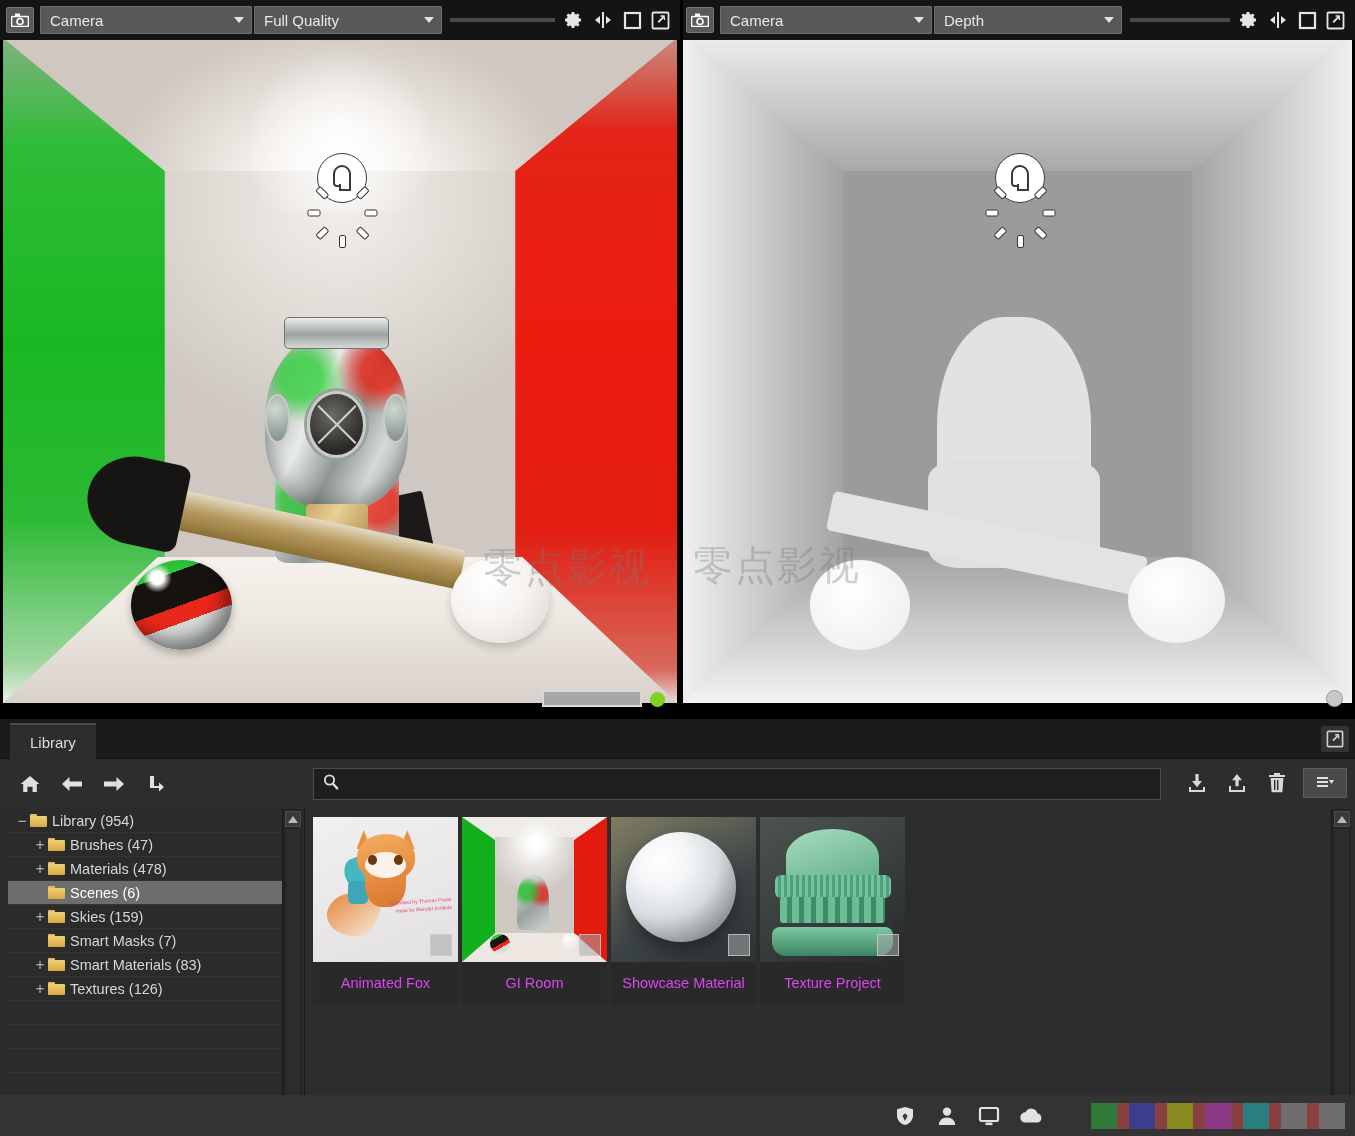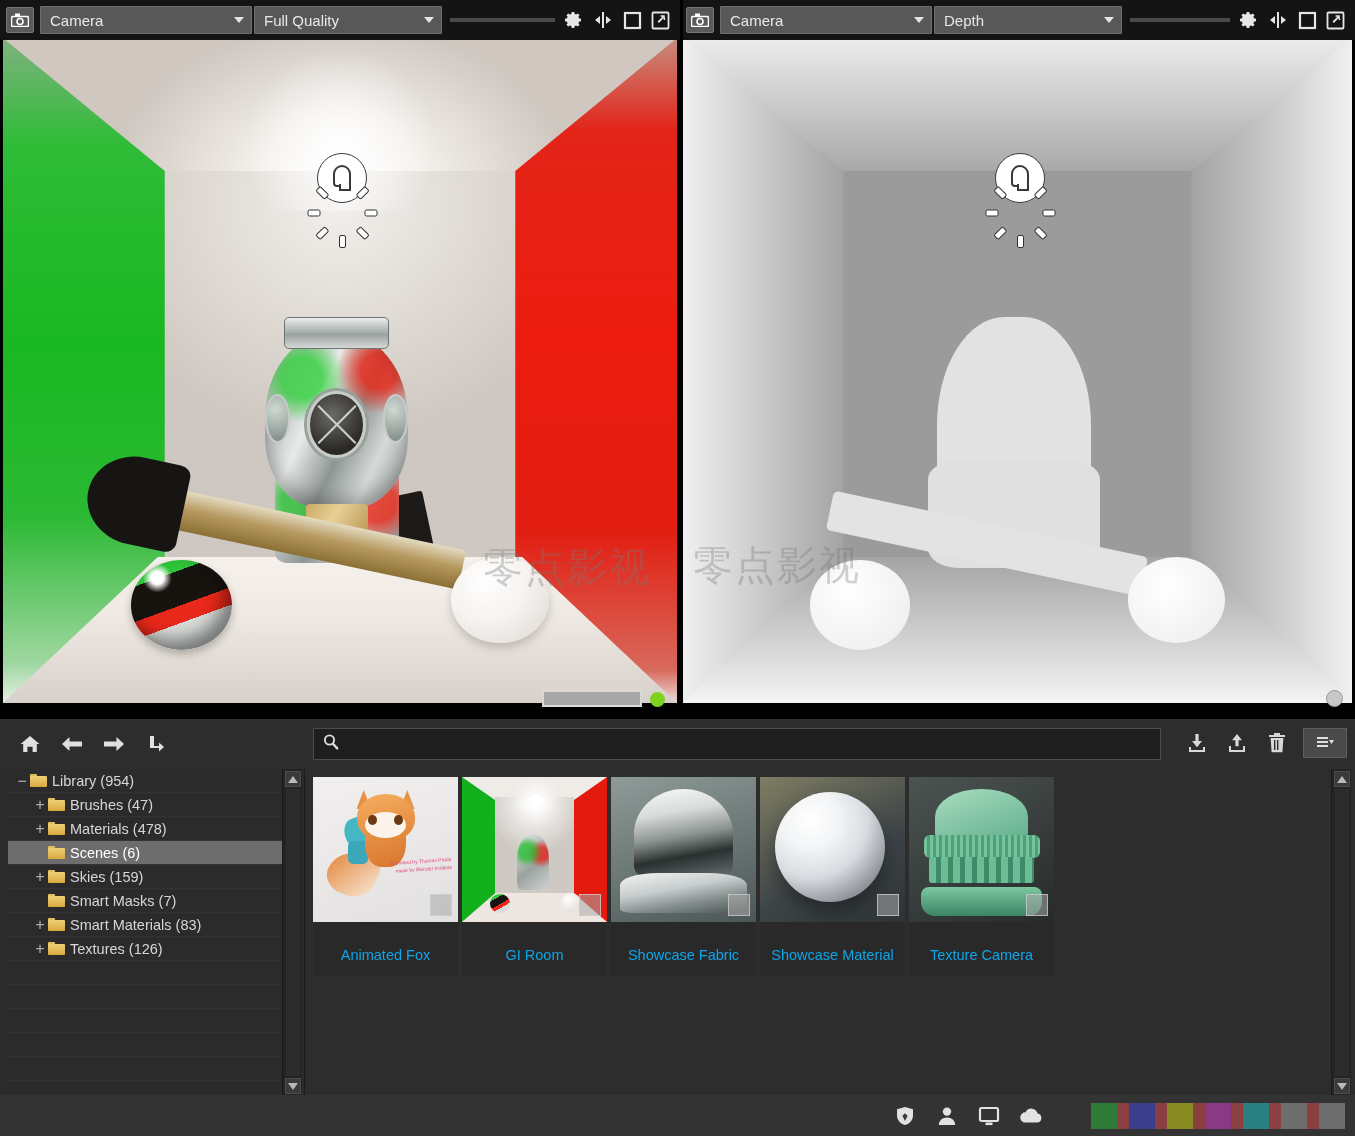--- a/index.html
+++ b/index.html
@@ -291,21 +291,21 @@
 
   
   .grid-pane { position:relative; flex:1; background:#2d2d2d; }
   .grid { position:absolute; left:8px; top:8px; right:30px; display:flex; gap:4px; flex-wrap:wrap; }
   .cell { width:145px; background:#292929; display:flex; flex-direction:column; align-items:center; }
   .thumb { position:relative; width:145px; height:145px; overflow:hidden; }
   .thumb .badge {
     position:absolute; right:6px; bottom:6px; width:22px; height:22px;
     background:rgba(170,170,170,.55); border:1px solid rgba(210,210,210,.7);
   }
-  .cell .cap { color:#0ea5e9; font-size:14.5px; text-align:center; line-height:1.8; padding:20px 2px 8px; }
+  .cell .cap { color:#d946ef; font-size:14.5px; text-align:center; line-height:1.8; padding:8px 2px 8px; }
 
   
   .t-fox { background: linear-gradient(160deg,#f2f0ef,#e2e0e0); }
   .t-fox .f-body {
     position:absolute; left:36%; top:22%; width:28%; height:40%; border-radius:46% 46% 40% 40%;
     background: linear-gradient(160deg,#f0a055,#d8762e);
   }
   .t-fox .f-head {
     position:absolute; left:30%; top:12%; width:40%; height:32%; border-radius:50% 50% 45% 45%;
     background: linear-gradient(165deg,#f5ae63,#e08434);
@@ -579,20 +579,31 @@
       </div>
 
       <div class="vp-dot2"></div>
     </div>
 
     <div class="vp-divider"></div>
   </div>
 
   <div class="library-panel">
 
+    <div class="tabbar">
+      <div class="tab">
+        <span>Library</span>
+      </div>
+      <div class="tab-expand">
+        <svg width="18" height="18" viewBox="0 0 19 19">
+            <rect x="1.5" y="1.5" width="16" height="16" rx="1" fill="none" stroke="#cfcfcf" stroke-width="1.7"></rect>
+            <path fill="#cfcfcf" d="M13.6 4.2h-4v1.6h1.8L6.6 10.6l1.3 1.3 4.8-4.8v1.8h1.6z"></path>
+          </svg>
+      </div>
+    </div>
 
     <div class="lib-toolbar">
       <div class="nav-icons">
         <span class="ni">
           <svg width="22" height="22" viewBox="0 0 22 22">
               <path fill="#e0e0e0" d="M11 3L1.6 11h2.6v8h4.2v-5.2h5.2V19h4.2v-8h2.6z"></path>
             </svg>
         </span>
         <span class="ni">
           <svg width="24" height="20" viewBox="0 0 24 20">
@@ -767,46 +778,38 @@
                 <div class="g-f"></div>
               <div class="g-b"></div>
                 <div class="g-h"></div>
                 <div class="g-s1"></div>
                 <div class="g-s2"></div>
               <div class="badge"></div>
             </div>
             <div class="cap">GI Room</div>
           </div>
 
-          <div class="cell">
-            <div class="thumb t-fabric">
-              <div class="c-drape"></div>
-                <div class="c-pile"></div>
-              <div class="badge"></div>
-            </div>
-            <div class="cap">Showcase Fabric</div>
-          </div>
 
           <div class="cell">
             <div class="thumb t-mat">
               <div class="m-sphere"></div>
               <div class="badge"></div>
             </div>
             <div class="cap">Showcase Material</div>
           </div>
 
           <div class="cell">
             <div class="thumb t-tex">
               <div class="x-dome"></div>
                 <div class="x-ring"></div>
                 <div class="x-mid"></div>
                 <div class="x-base"></div>
               <div class="badge"></div>
             </div>
-            <div class="cap">Texture Camera</div>
+            <div class="cap">Texture Project</div>
           </div>
 
         </div>
 
         <div class="vscroll" style="right:4px;">
           <div class="arr up">
             <svg width="10" height="7" viewBox="0 0 10 7">
                 <path fill="#b9b9b9" d="M5 0l5 7H0z"></path>
               </svg>
           </div>

